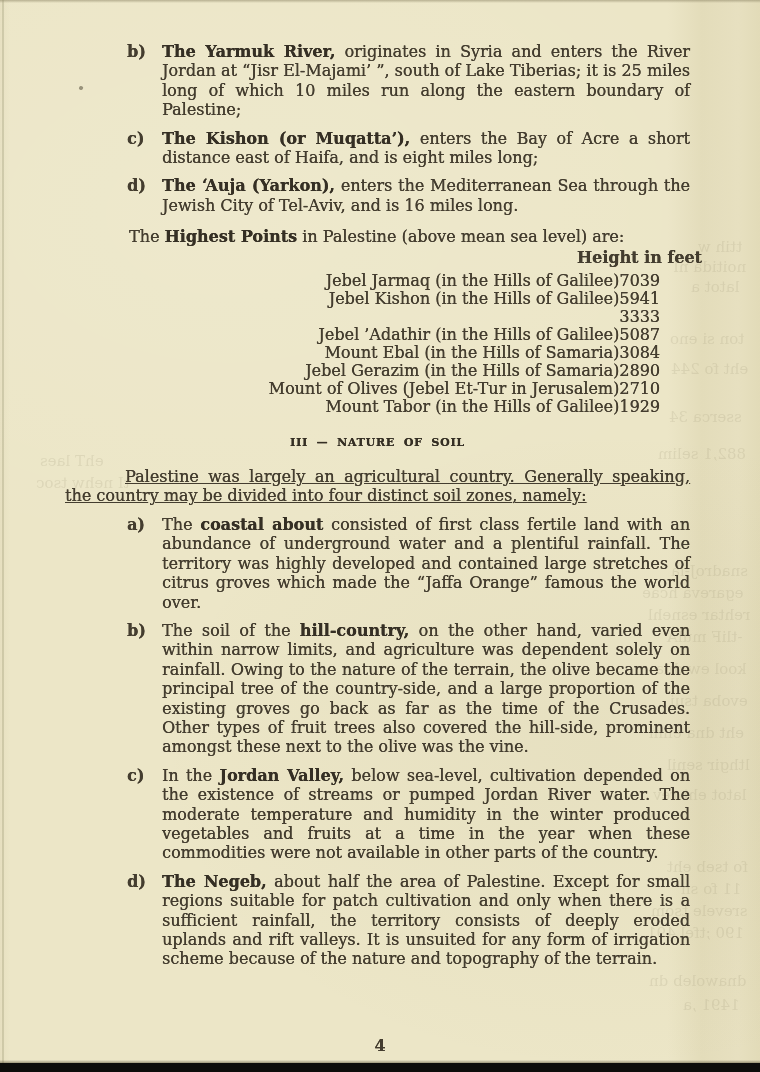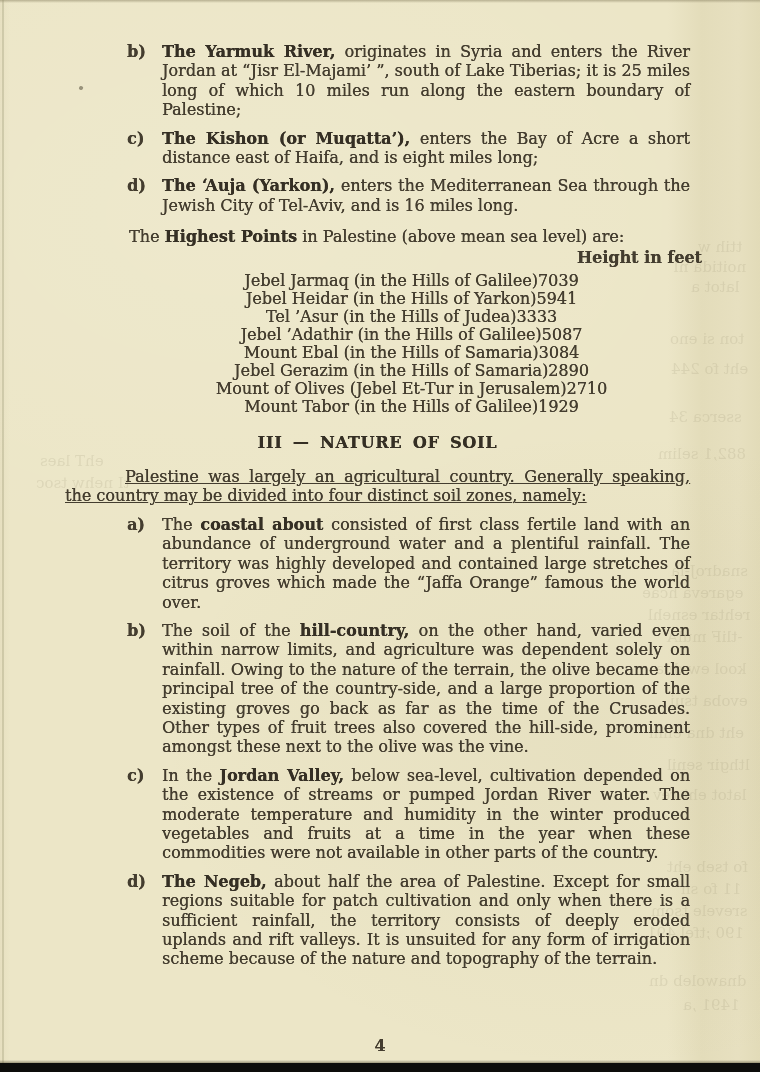--- a/index.html
+++ b/index.html
@@ -40,24 +40,24 @@
   .hang-list .item{display:flex;margin-bottom:9px;}
   .hang-list .item:last-child{margin-bottom:0;}
   .li-label{width:35px;margin-left:62px;font-weight:bold;flex:none;}
   .li-text{width:533px;text-align:justify;}
 
   .rivers{margin-top:42px;}
 
   .peaks-intro{margin-top:12px;text-indent:64px;}
   .peaks-header{margin-top:1px;text-align:right;font-weight:bold;margin-right:-12px;}
   .peaks-table{margin-top:5px;margin-left:98px;width:497px;line-height:18px;}
-  .peak-row{display:flex;justify-content:center;}
+  .peak-row{display:flex;justify-content:flex-end;}
   .peak-height{text-align:right;}
 
-  .soil-heading{margin-top:17px;text-align:center;font-weight:bold;font-size:16px;
+  .soil-heading{margin-top:17px;text-align:center;font-weight:bold;font-size:11px;
     letter-spacing:.8px;word-spacing:4px;line-height:20px;color:#352f24;}
   .soil-intro{margin-top:14px;text-align:justify;text-indent:60px;text-decoration:underline;}
   .soil-list{margin-top:9px;}
 
   .page-number{position:absolute;left:0;right:0;bottom:17px;text-align:center;font-weight:bold;}
 </style>
 </head>
 <body>
 
 <div class="page">
@@ -110,25 +110,24 @@
 
     <div class="peaks-intro">The <b>Highest Points</b> in Palestine (above mean sea level) are:</div>
     <div class="peaks-header">Height in feet</div>
 
     <div class="peaks-table">
       <div class="peak-row">
         <span class="peak-name">Jebel Jarmaq (in the Hills of Galilee)</span>
         <span class="peak-height">7039</span>
       </div>
       <div class="peak-row">
-        <span class="peak-name">Jebel Heidar (in the Hills of Yarkon)</span>
+        <span class="peak-name">Jebel Kishon (in the Hills of Galilee)</span>
         <span class="peak-height">5941</span>
       </div>
       <div class="peak-row">
-        <span class="peak-name">Tel ’Asur (in the Hills of Judea)</span>
         <span class="peak-height">3333</span>
       </div>
       <div class="peak-row">
         <span class="peak-name">Jebel ’Adathir (in the Hills of Galilee)</span>
         <span class="peak-height">5087</span>
       </div>
       <div class="peak-row">
         <span class="peak-name">Mount Ebal (in the Hills of Samaria)</span>
         <span class="peak-height">3084</span>
       </div>

